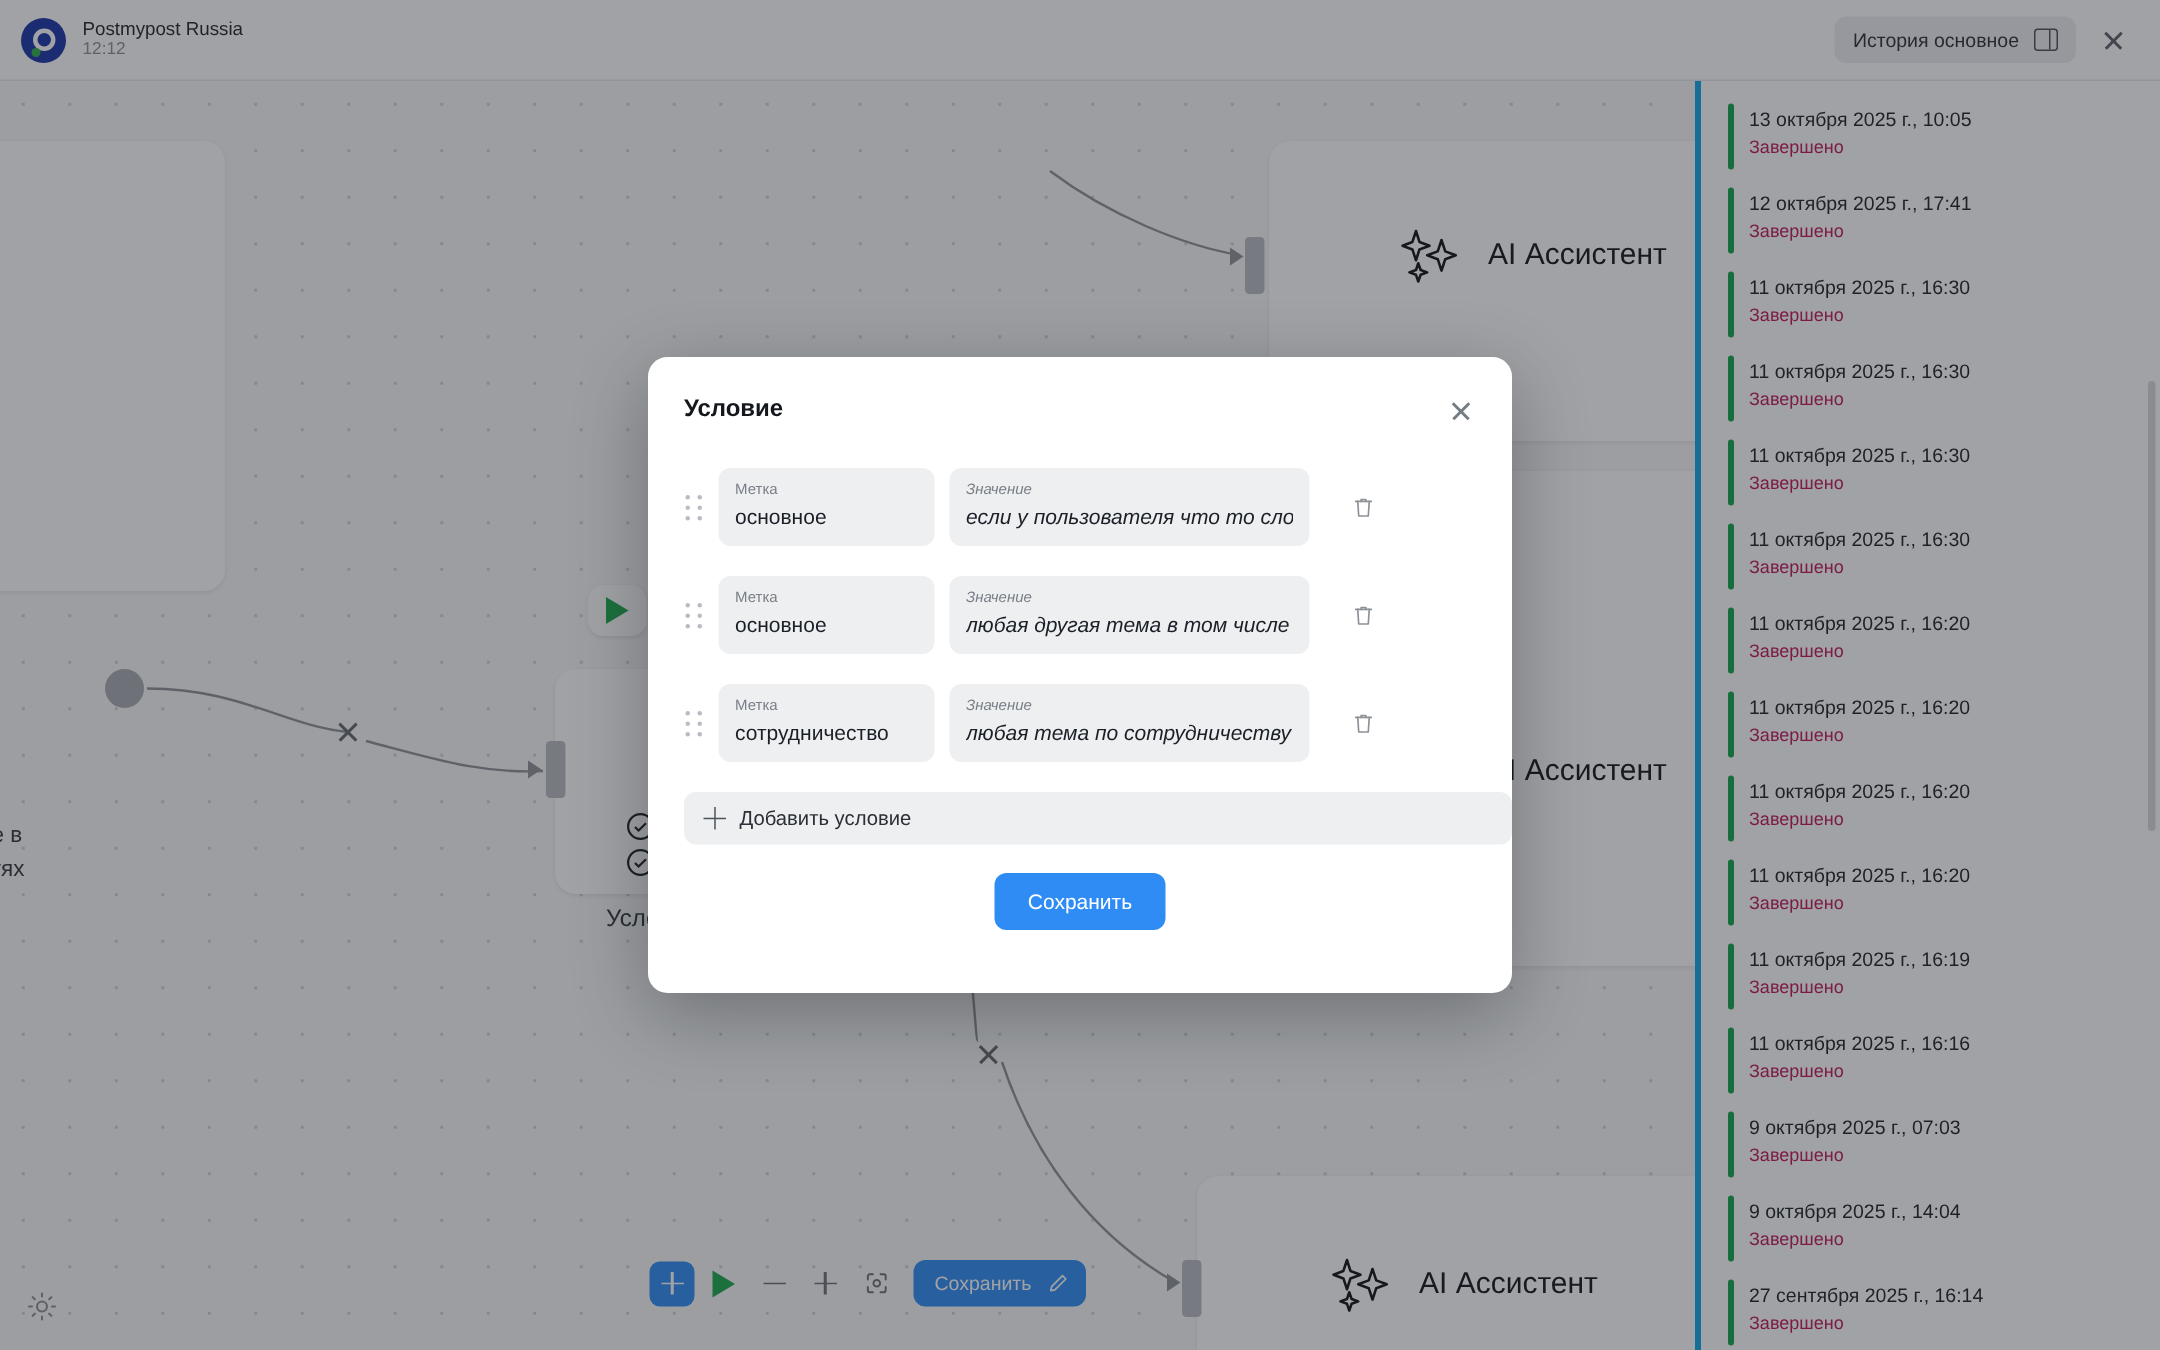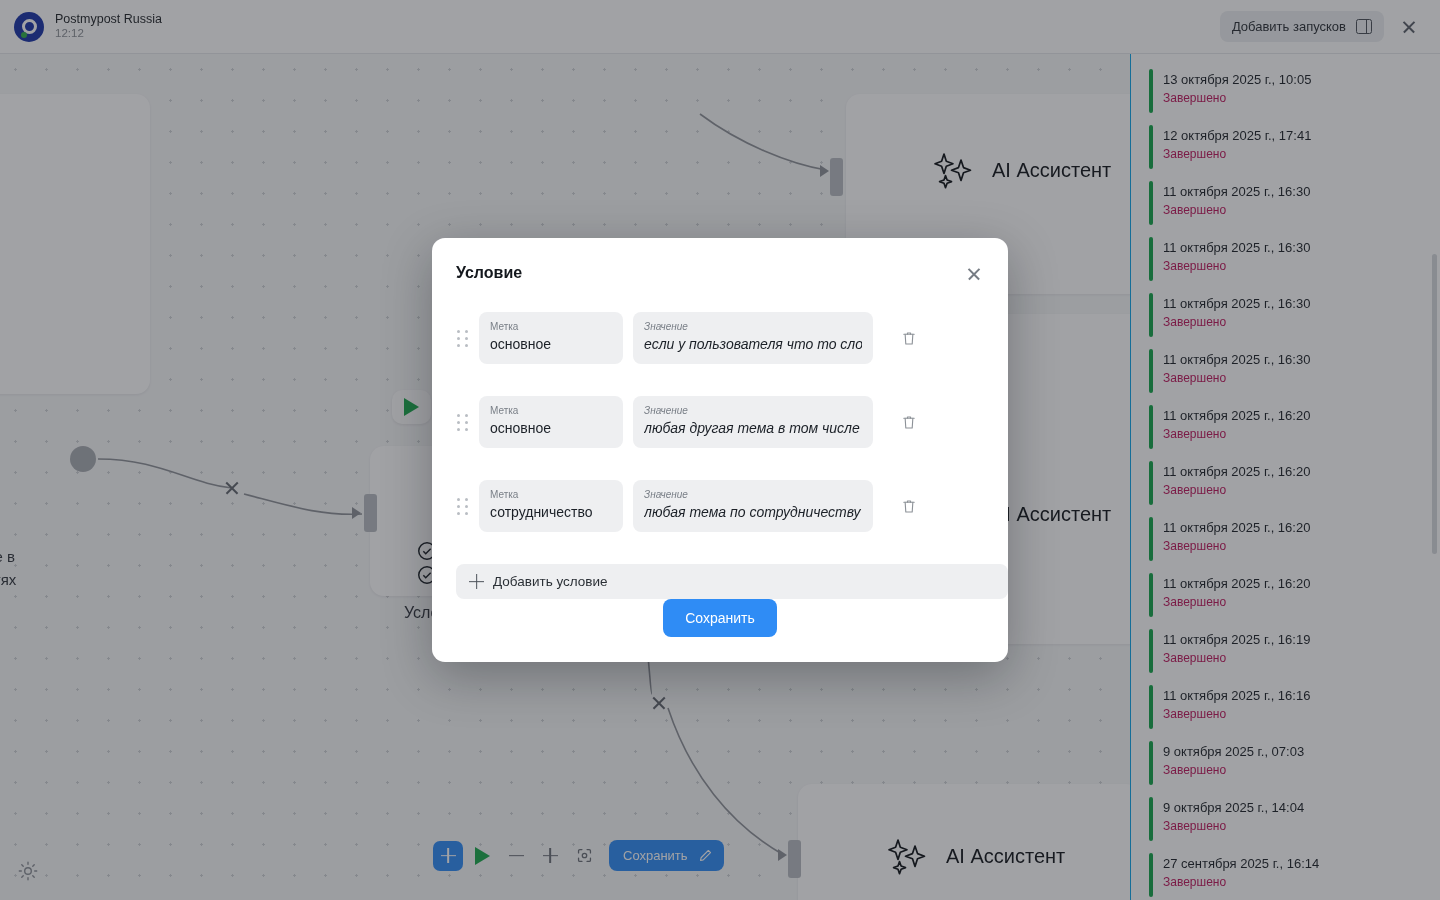--- a/index.html
+++ b/index.html
@@ -157,21 +157,21 @@
     font-family: inherit; margin-left: 6px;
   }
   #theme-toggle {
     position: absolute; left: 16px; top: 860px;
     width: 24px; height: 24px; border: none; background: transparent; cursor: pointer;
   }
 
   
   #history-panel {
     position: absolute; right: 0; top: 54px; width: 310px; height: 846px;
-    background: #ffffff; border-left: 1px solid #0ea5e9;
+    background: #ffffff; border-left: 4px solid #0ea5e9;
     overflow: hidden; z-index: 3;
   }
   #history-list { padding: 8px 10px 0 18px; }
   .history-item {
     position: relative; padding: 9px 0 11px 14px; cursor: pointer;
   }
   .history-item .bar {
     position: absolute; left: 0; top: 7px; bottom: 5px; width: 3.5px;
     border-radius: 2px; background: #13a44a;
   }
@@ -204,21 +204,21 @@
   }
   #dialog-close::before, #dialog-close::after {
     content: ""; position: absolute; left: 50%; top: 50%;
     width: 15px; height: 1.5px; background: #767c84;
   }
   #dialog-close::before { transform: translate(-50%,-50%) rotate(45deg); }
   #dialog-close::after  { transform: translate(-50%,-50%) rotate(-45deg); }
 
   #condition-rows { padding: 24px 24px 0 24px; }
   .condition-row {
-    display: flex; align-items: center; gap: 10px; margin-bottom: 32px;
+    display: flex; align-items: center; gap: 10px; margin-bottom: 20px;
   }
   .drag-handle {
     width: 13px; height: 17px; flex: none; cursor: grab;
     display: grid; grid-template-columns: 3px 3px; grid-template-rows: repeat(3, 3px);
     gap: 4px 5px; align-content: center; justify-content: center;
   }
   .drag-handle i {
     width: 3px; height: 3px; border-radius: 50%; background: #b9bdc3; display: block;
   }
   .field {
@@ -260,21 +260,21 @@
   <div id="topbar">
     <div class="brand">
       <div class="logo"></div>
       <div class="brand-text">
         <span class="brand-name">Postmypost Russia</span>
         <span class="brand-time">12:12</span>
       </div>
     </div>
     <div id="topbar-right">
       <button id="history-btn">
-        <span>Добавить запусков</span>
+        <span>История основное</span>
         <span class="panel-icon">
           <span class="pframe"></span>
             <span class="pdiv"></span>
         </span>
       </button>
       <button id="close-window-btn"></button>
     </div>
   </div>
 
   <div id="canvas">

